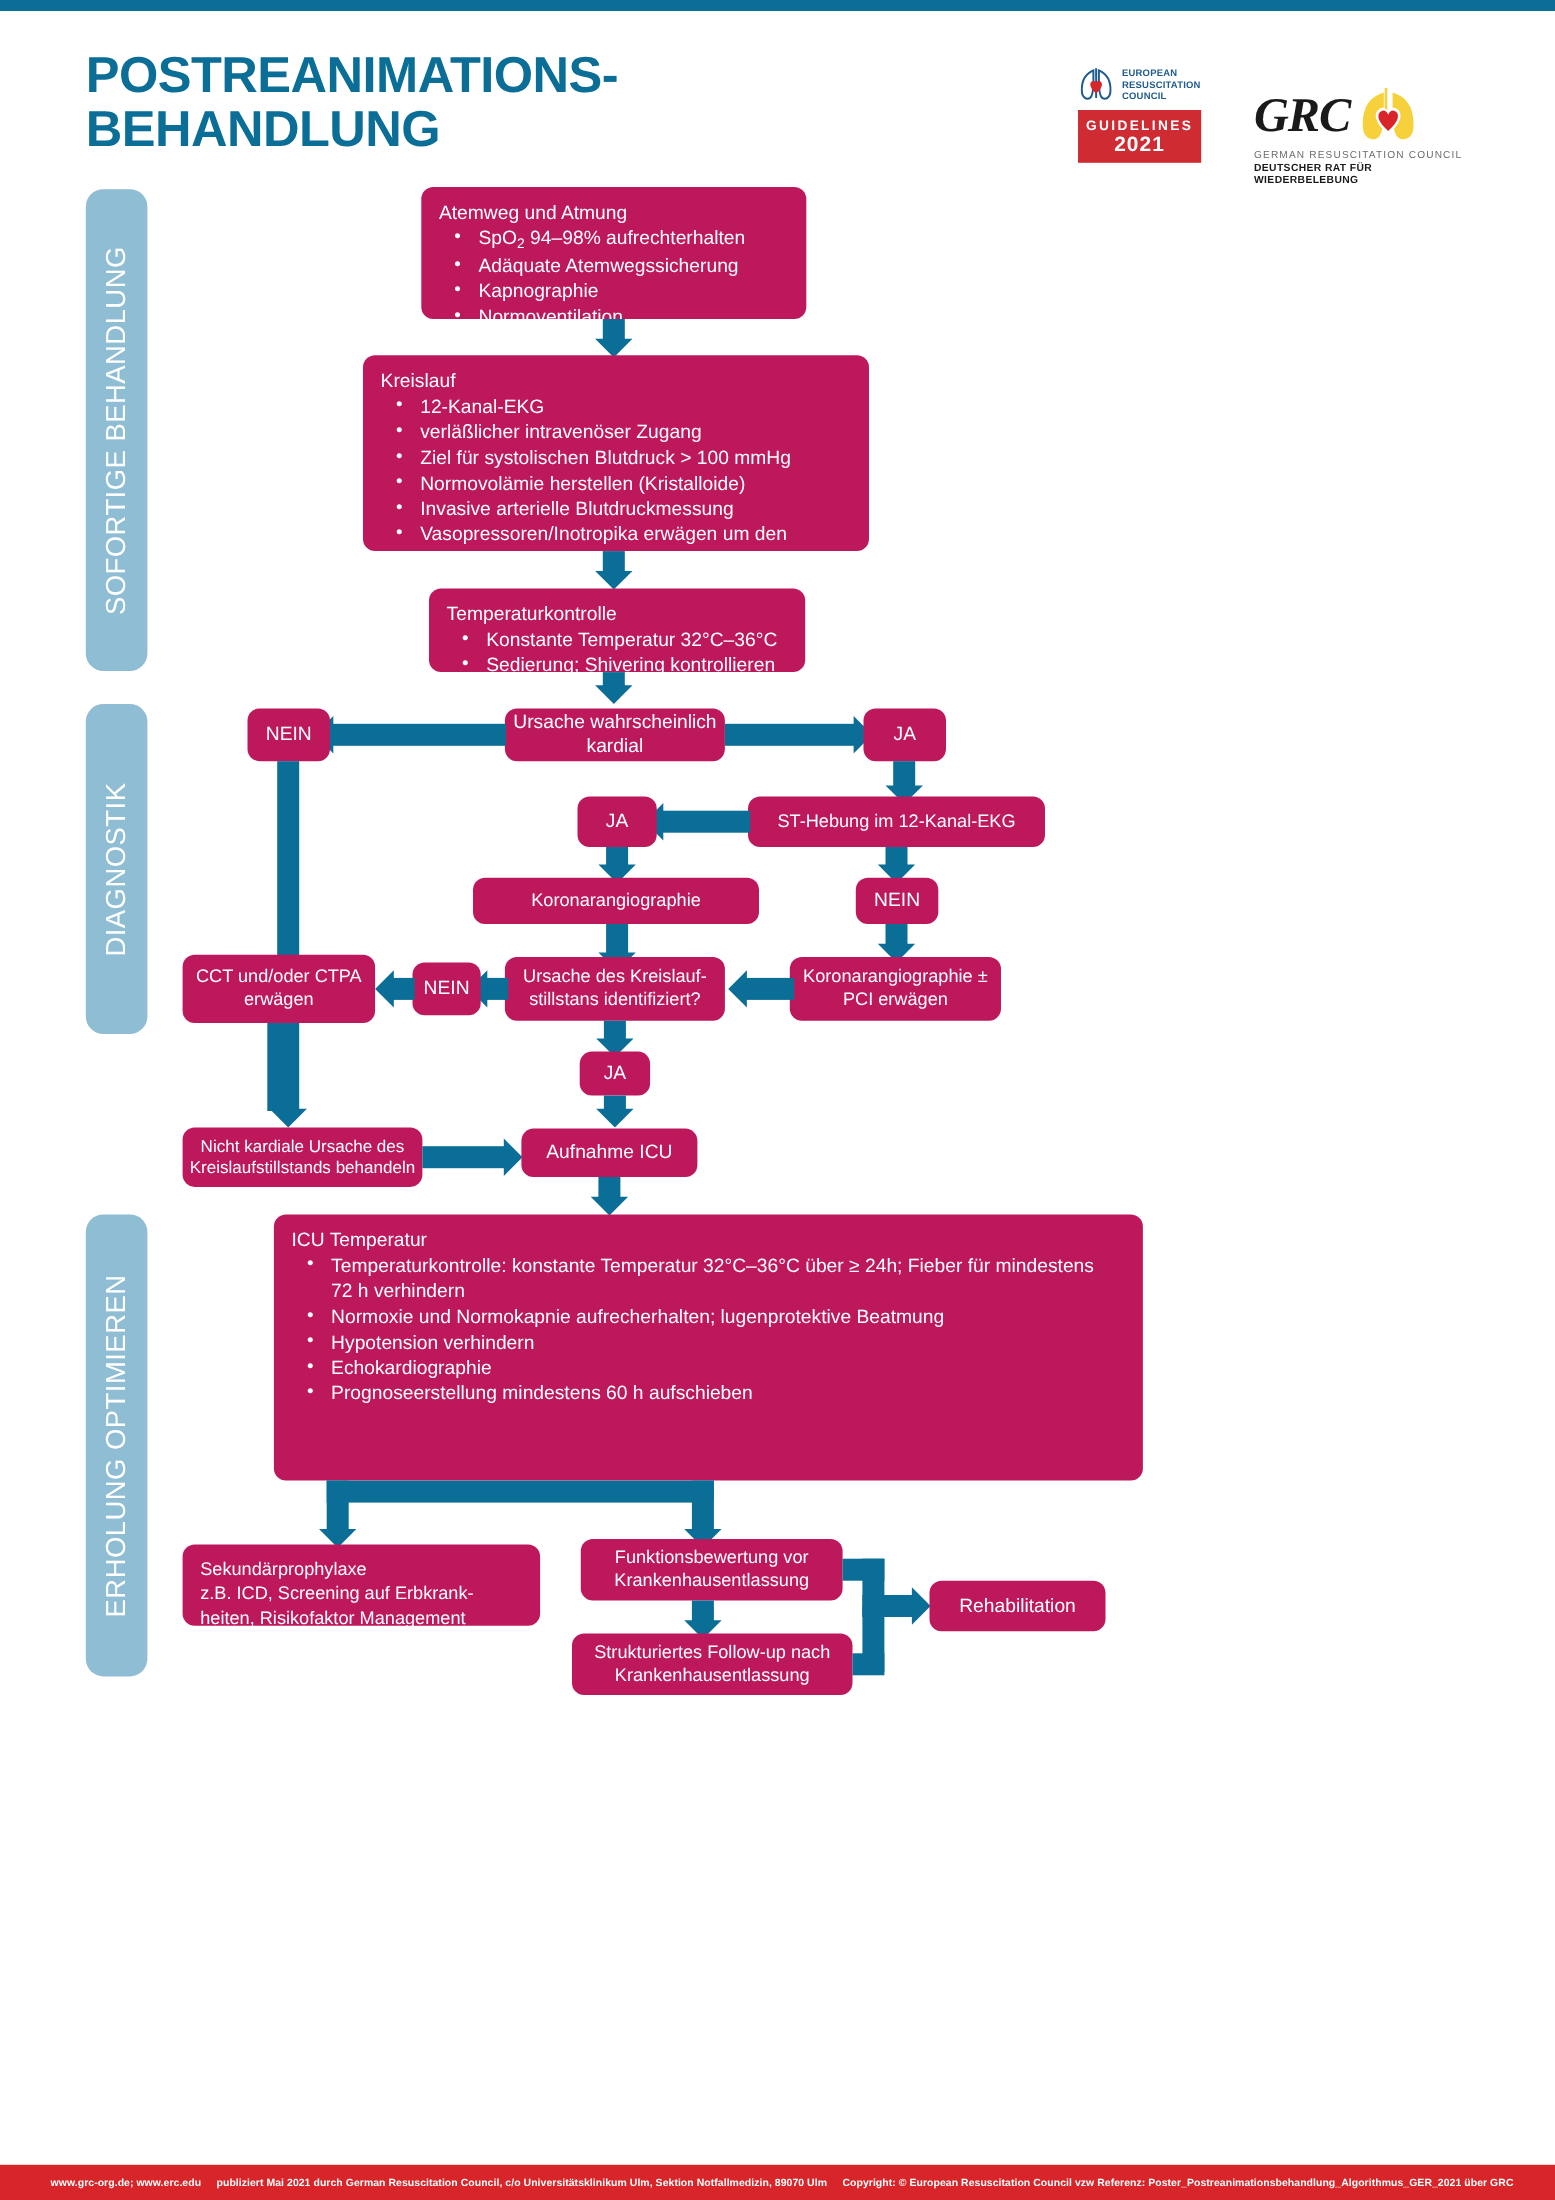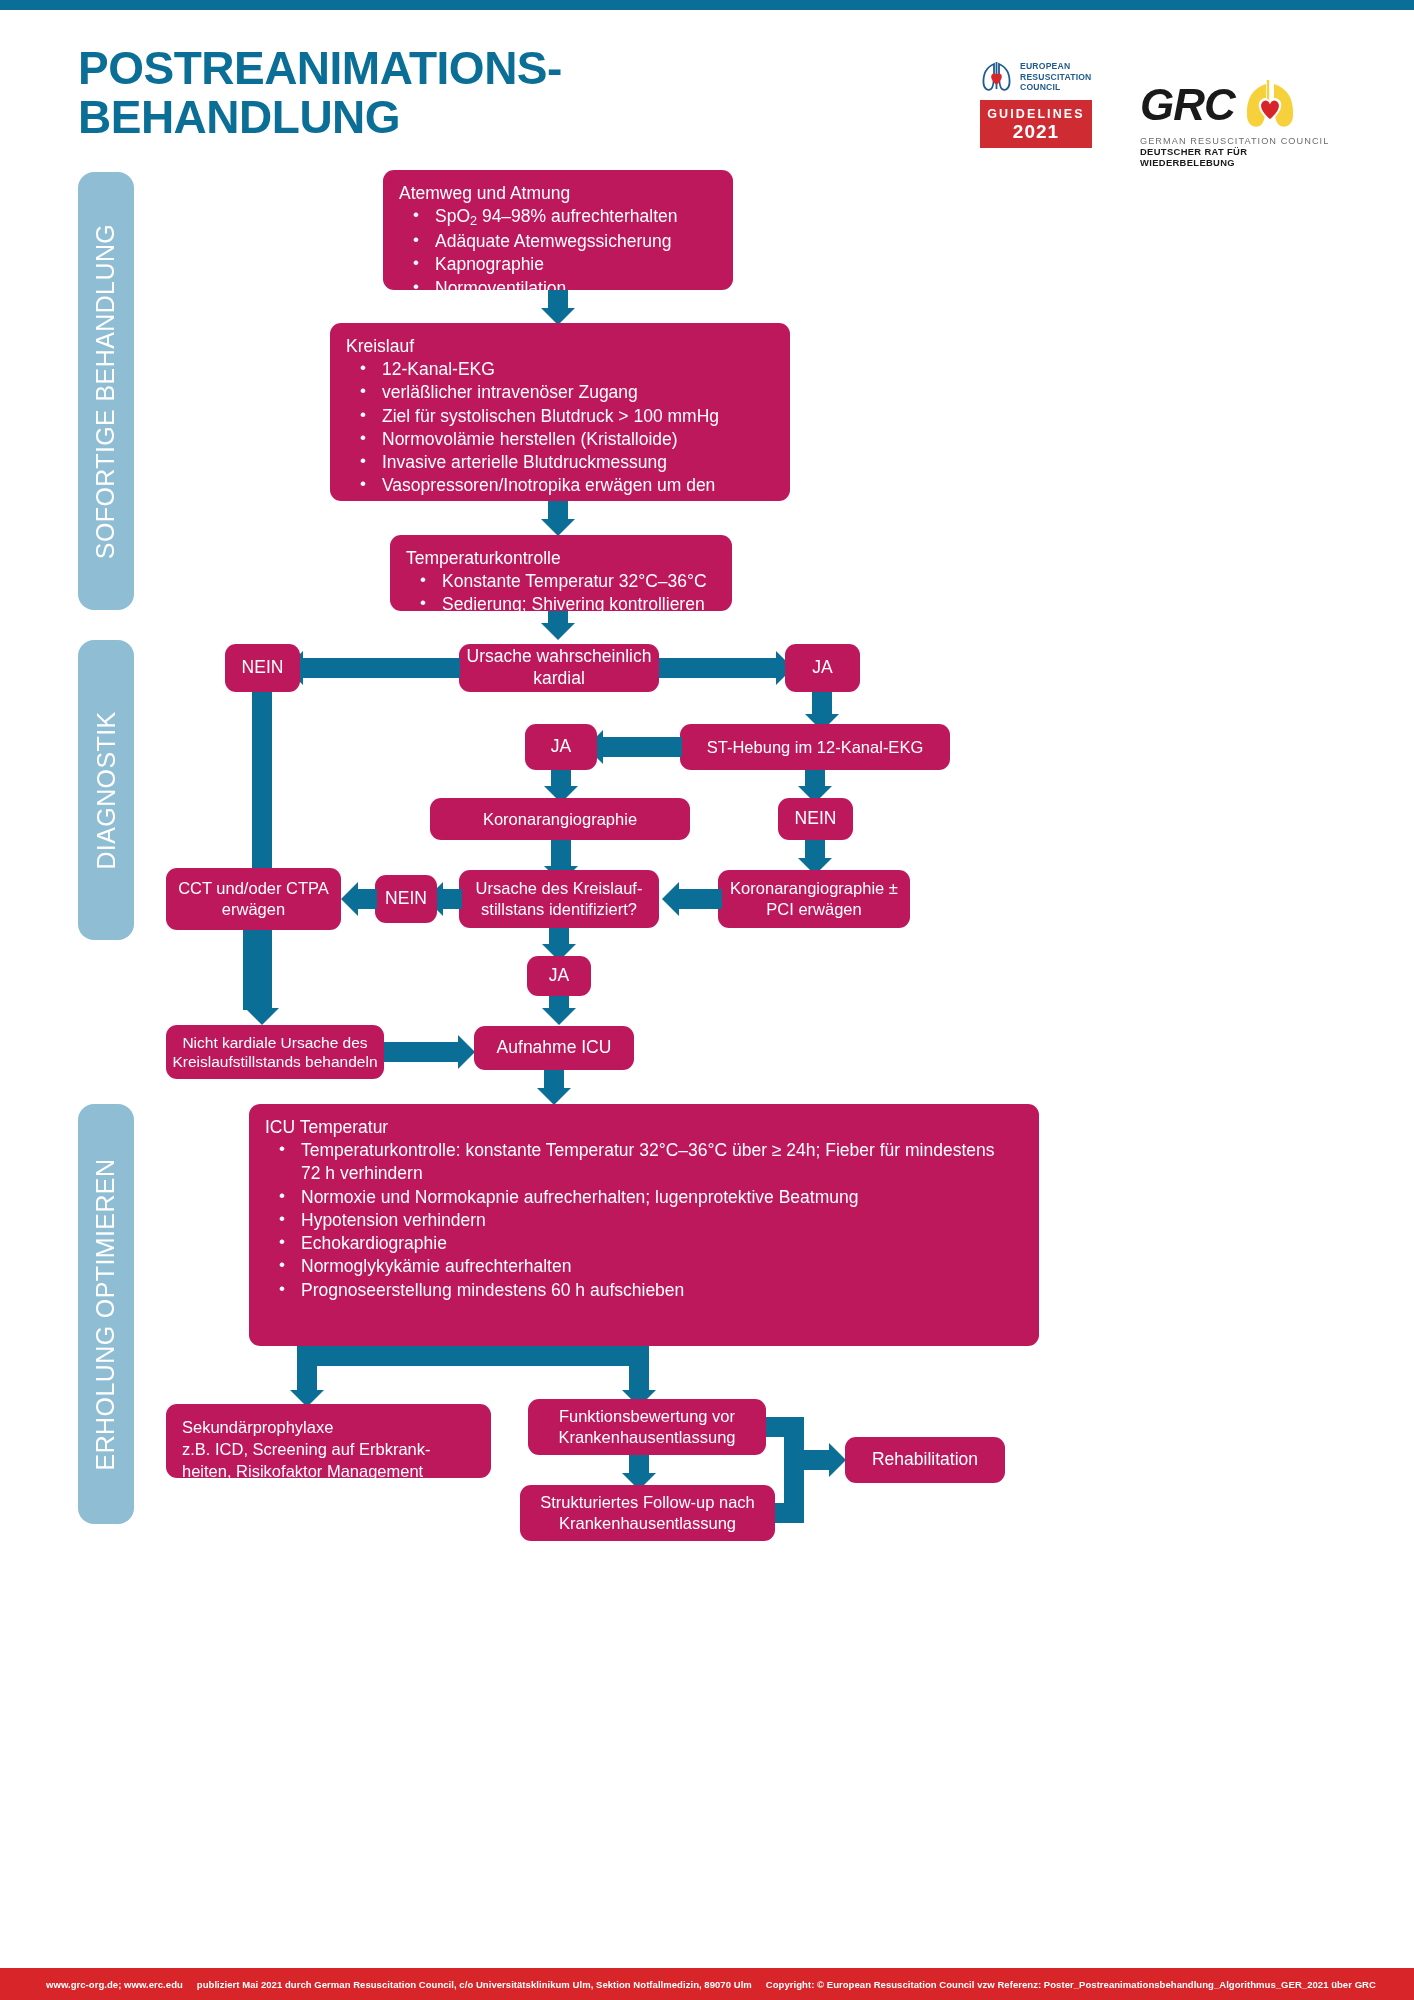--- a/index.html
+++ b/index.html
@@ -22,21 +22,21 @@
   .erclogo{position:absolute;left:980px;top:55px;width:112px;height:100px;}
   .erc-top{display:flex;align-items:center;gap:6px;padding-top:4px;}
   .erc-words{font-size:8.6px;font-weight:bold;color:#1f5b8e;line-height:1.26;letter-spacing:.2px;}
   .erc-band{margin-top:5px;background:#cf2b33;width:112px;height:48px;color:#fff;
      display:flex;flex-direction:column;align-items:center;justify-content:center;}
   .erc-band .g{font-size:12.5px;font-weight:bold;letter-spacing:2.1px;}
   .erc-band .y{font-size:19px;font-weight:bold;letter-spacing:1px;line-height:1;margin-top:1px;}
 
   
   .grclogo{position:absolute;left:1140px;top:78px;width:200px;height:95px;}
-  .grc-row{display:flex;align-items:center;gap:6px;}
+  .grc-row{display:flex;align-items:center;gap:6px;font-family:Liberation Serif, serif;}
   .grc-text{font-size:44px;font-weight:bold;font-style:italic;color:#1a1a1a;letter-spacing:-1px;line-height:1;}
   .grc-sub1{font-size:9.2px;color:#6d6d6d;letter-spacing:1.05px;margin-top:4px;}
   .grc-sub2{font-size:9.4px;color:#1a1a1a;font-weight:bold;letter-spacing:.35px;}
 
   
   .phase{position:absolute;width:56px;background:#8fbdd4;border-radius:16px;
      display:flex;align-items:center;justify-content:center;}
   .phase span{
      transform:rotate(-90deg);white-space:nowrap;color:#ffffff;
      font-size:25px;letter-spacing:.4px;}
@@ -256,21 +256,20 @@
 <div class="conn" style="left:544px;top:1070px;width:20px;height:22px;"></div>
 <div class="arrow arw-down" style="left:537px;top:1088px;"></div>
 
 <div class="box pad" style="left:249px;top:1104px;width:790px;height:242px;">
   <div class="hd">ICU Temperatur</div>
   <ul>
     <li style="padding-right:20px;">Temperaturkontrolle: konstante Temperatur 32°C–36°C über ≥ 24h; Fieber für mindestens 72 h verhindern</li>
     <li>Normoxie und Normokapnie aufrecherhalten; lugenprotektive Beatmung</li>
     <li>Hypotension verhindern</li>
     <li>Echokardiographie</li>
-    <li>Normoglykykämie aufrechterhalten</li>
     <li>Prognoseerstellung mindestens 60 h aufschieben</li>
   </ul>
 </div>
 
 <div class="conn" style="left:297px;top:1346px;width:352px;height:20px;"></div>
 <div class="conn" style="left:297px;top:1346px;width:20px;height:46px;"></div>
 <div class="arrow arw-down" style="left:290px;top:1390px;"></div>
 <div class="conn" style="left:629px;top:1346px;width:20px;height:46px;"></div>
 <div class="arrow arw-down" style="left:622px;top:1390px;"></div>
 

